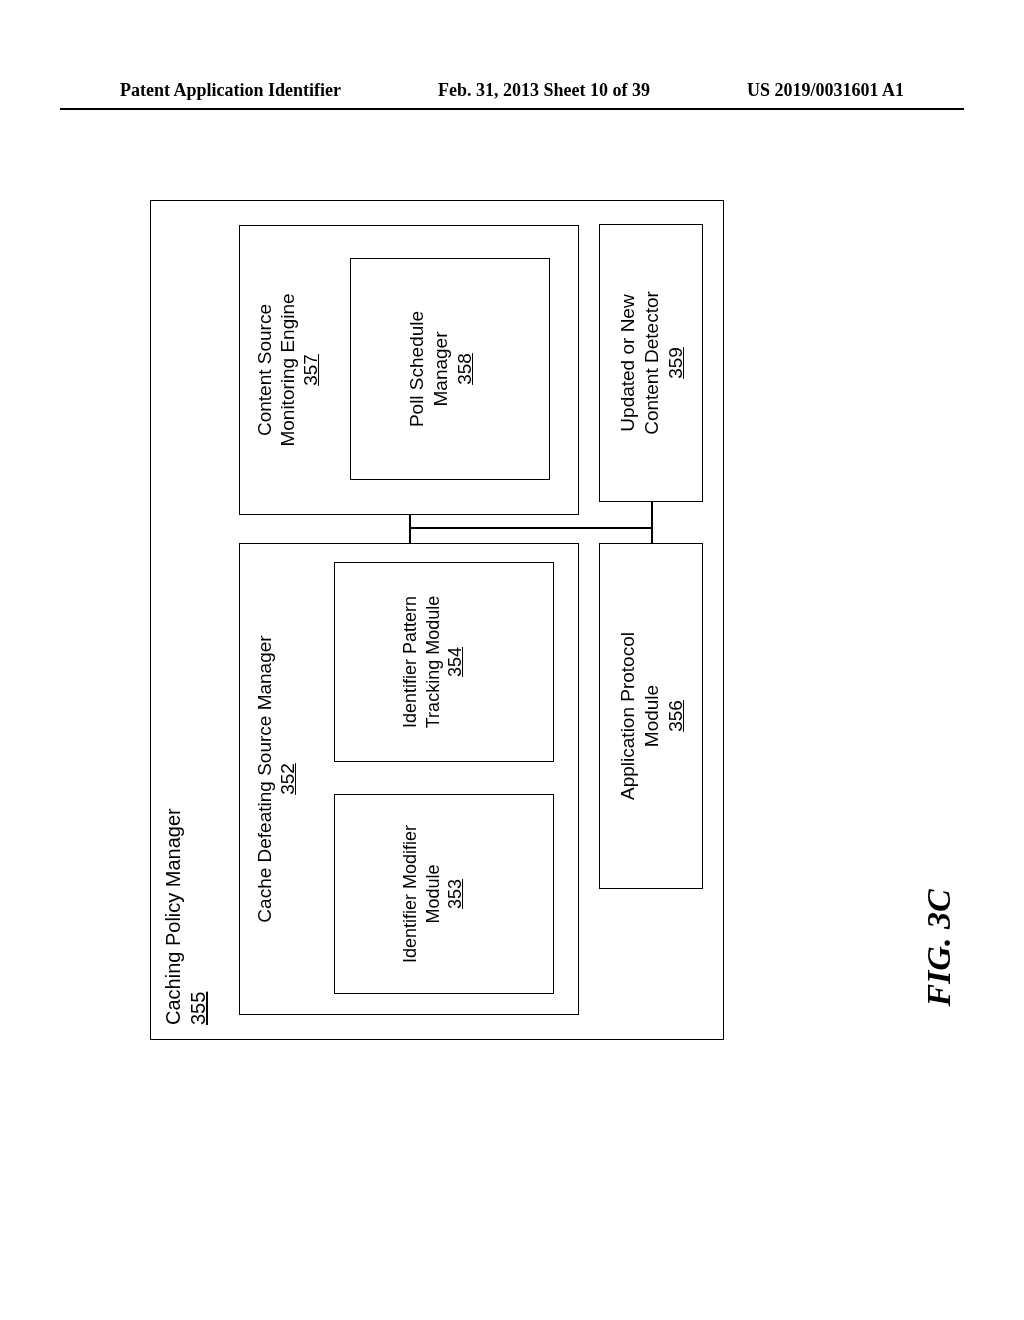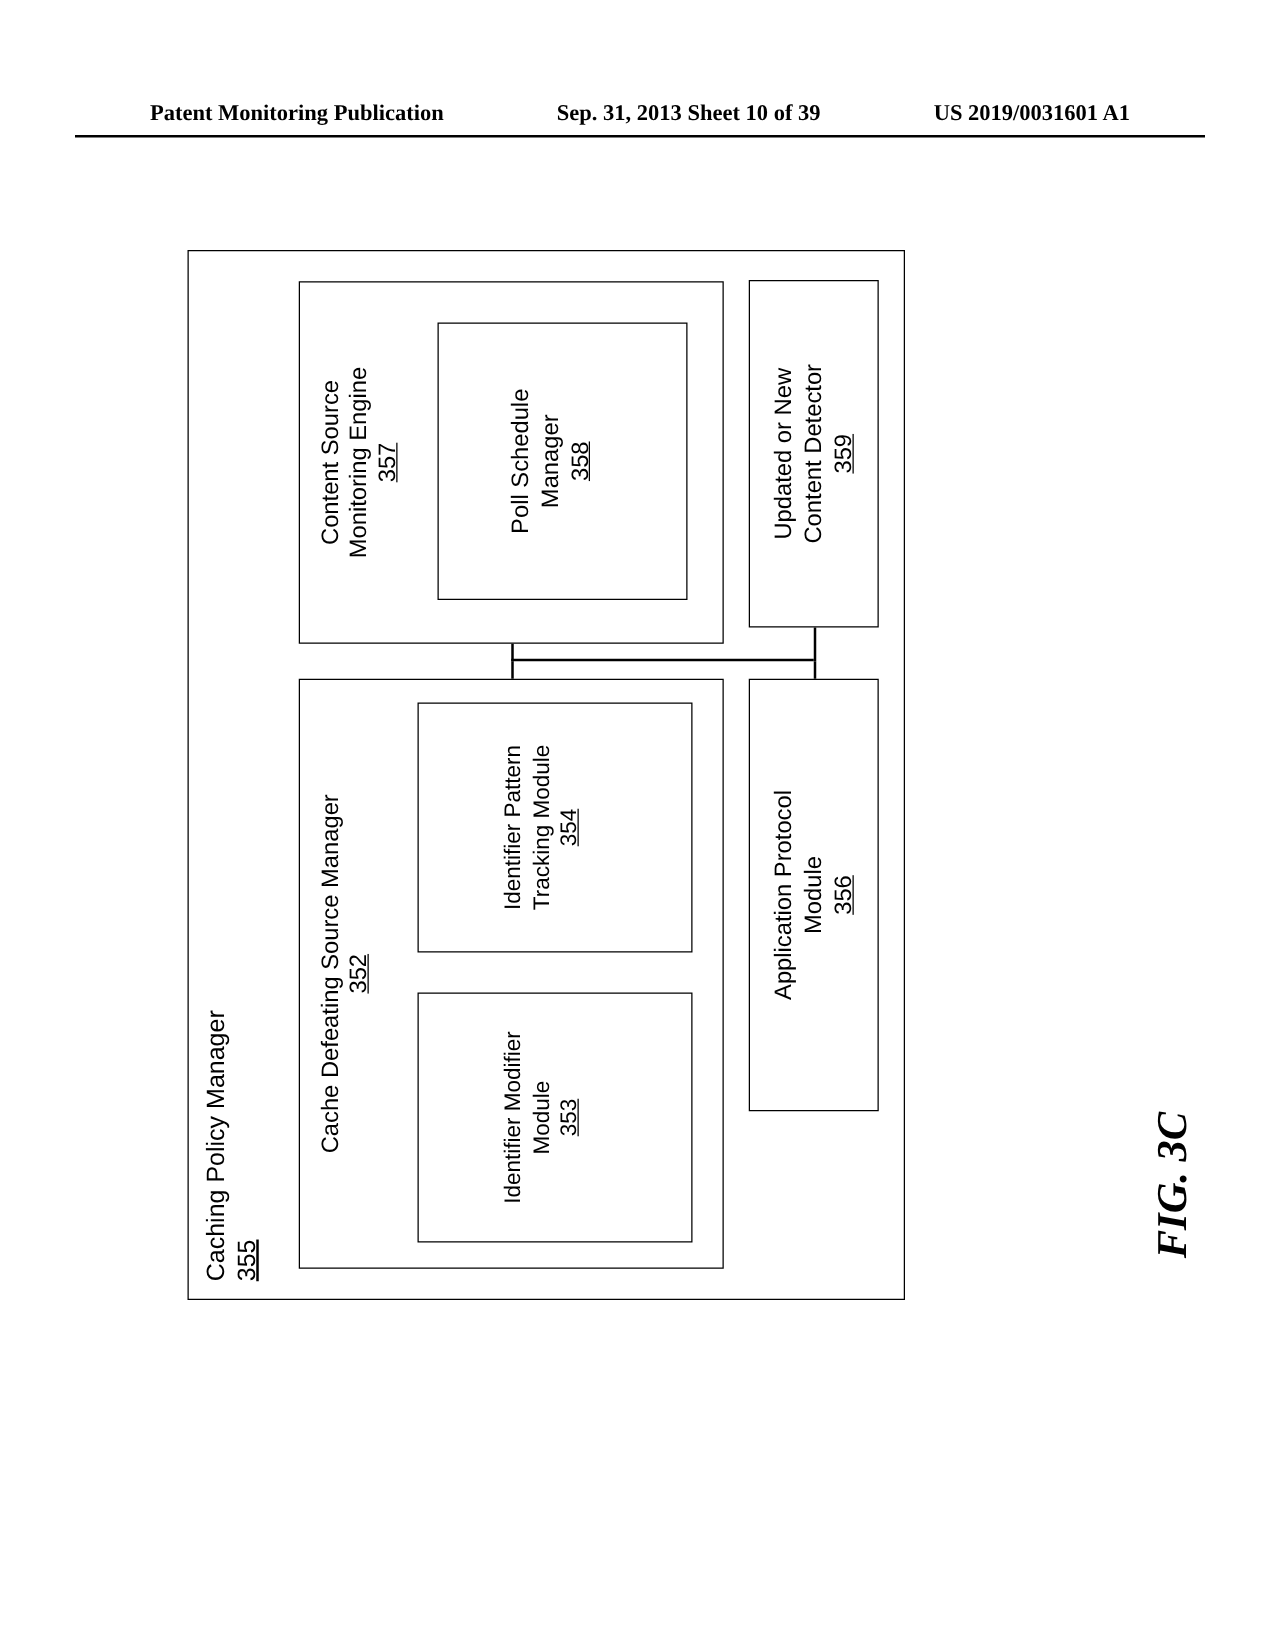--- a/index.html
+++ b/index.html
@@ -150,22 +150,22 @@
     left: 770px;
     top: 848px;
   }
 </style>
 </head>
 <body>
 
 <div class="page">
 
   <div class="header">
-    <span>Patent Monitoring Publication</span>
-    <span>Sep. 31, 2013  Sheet 10 of 39</span>
+    <span>Patent Application Identifier</span>
+    <span>Feb. 31, 2013  Sheet 10 of 39</span>
     <span>US 2019/0031601 A1</span>
   </div>
   <div class="hr"></div>
 
   <div class="figure-area">
     <div class="figure-rotated">
 
       <div class="box outer">
         <div class="outer-title">
           <span>Caching Policy Manager</span><br>

